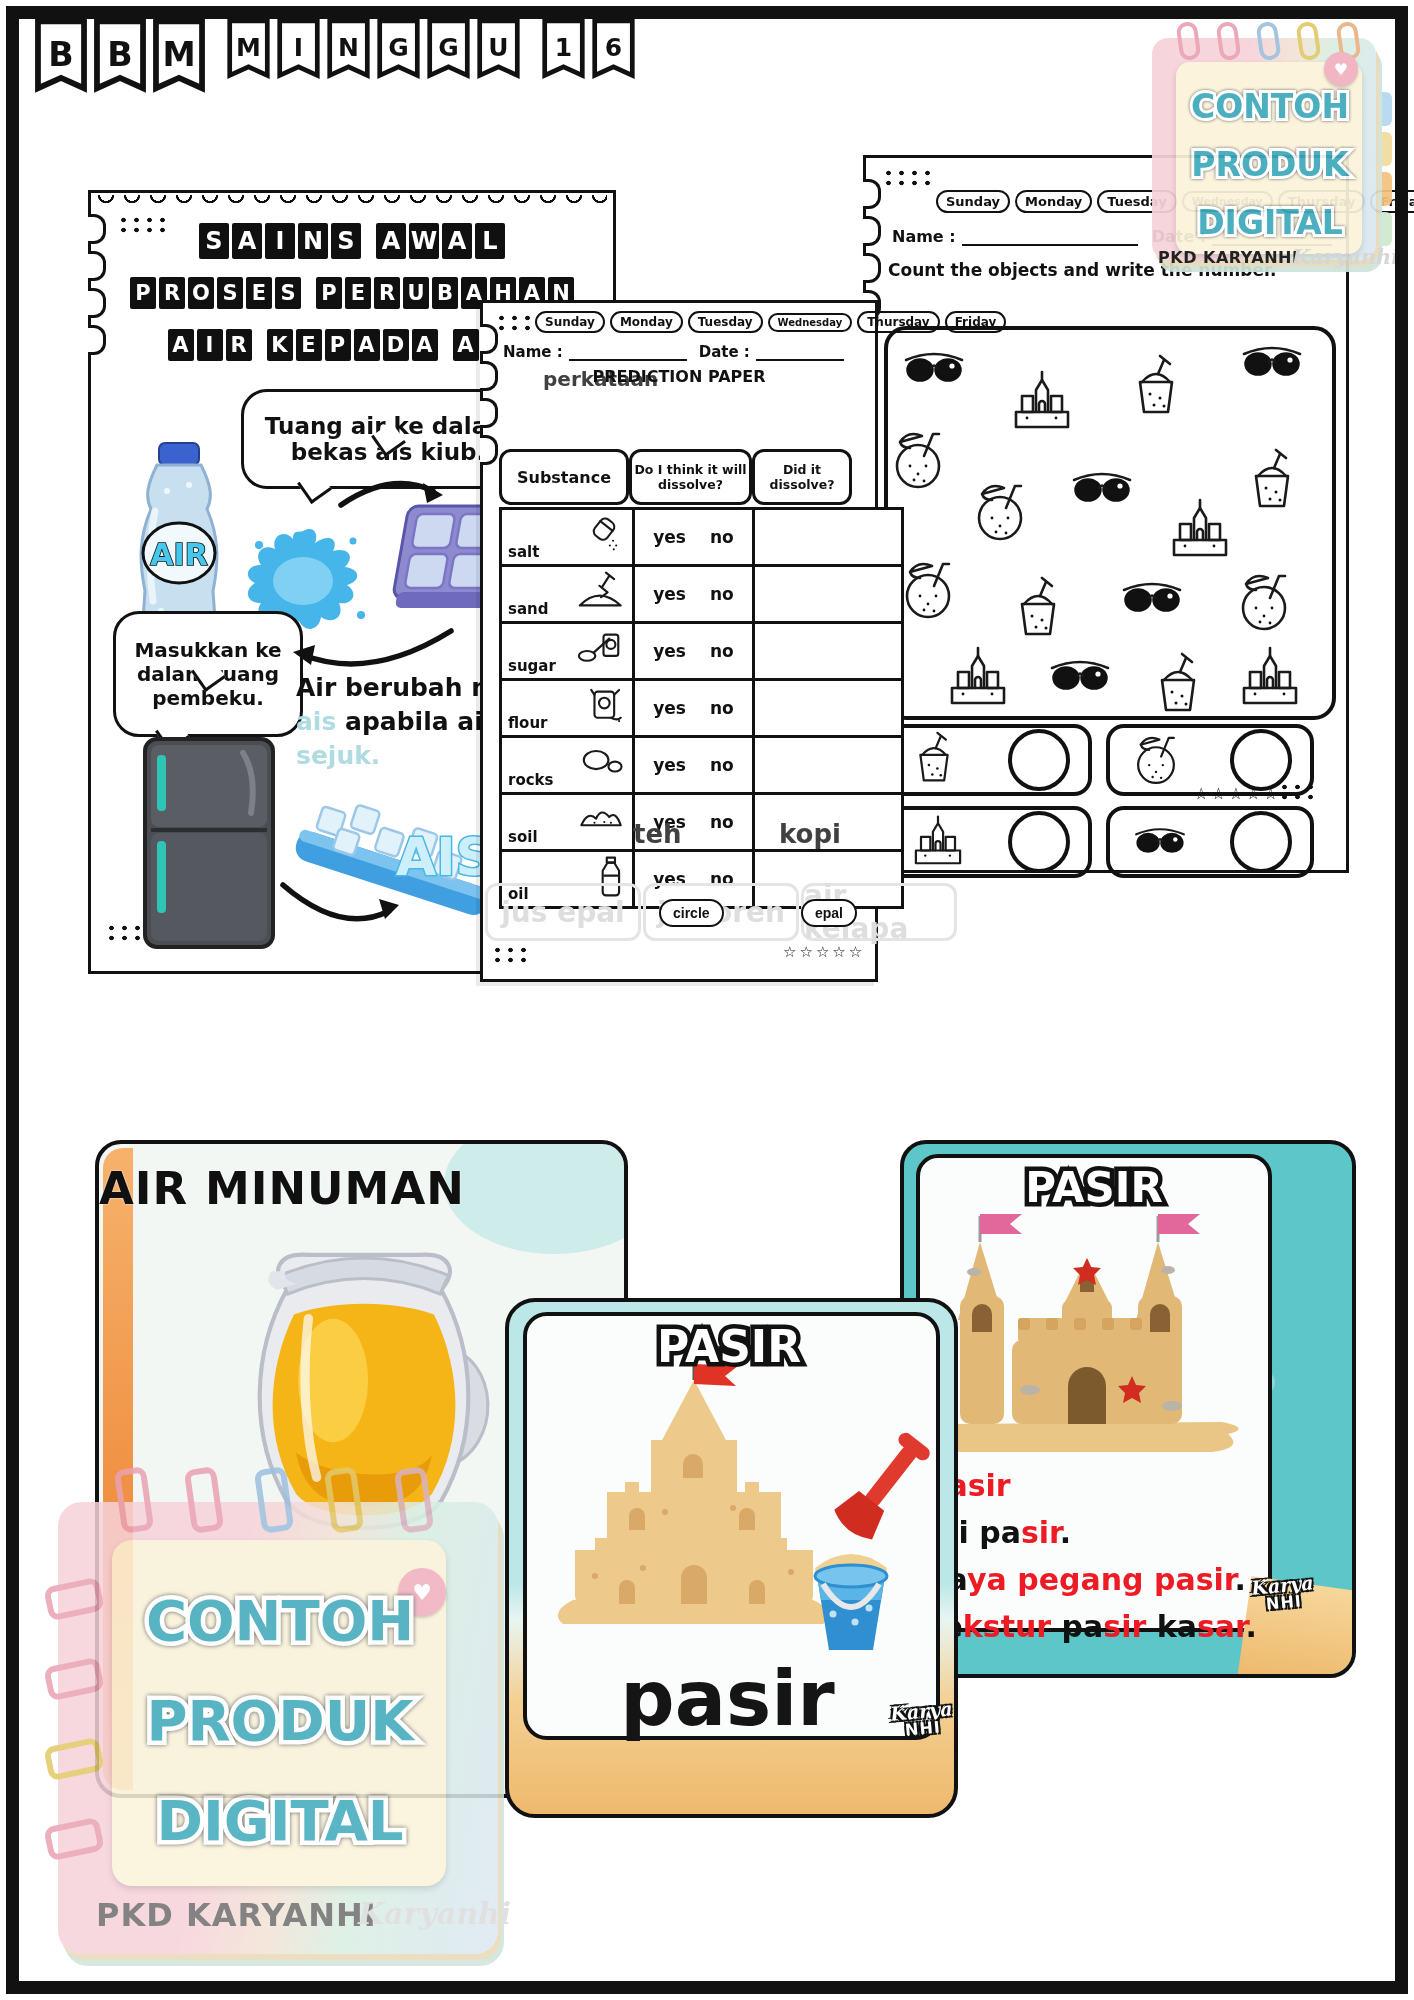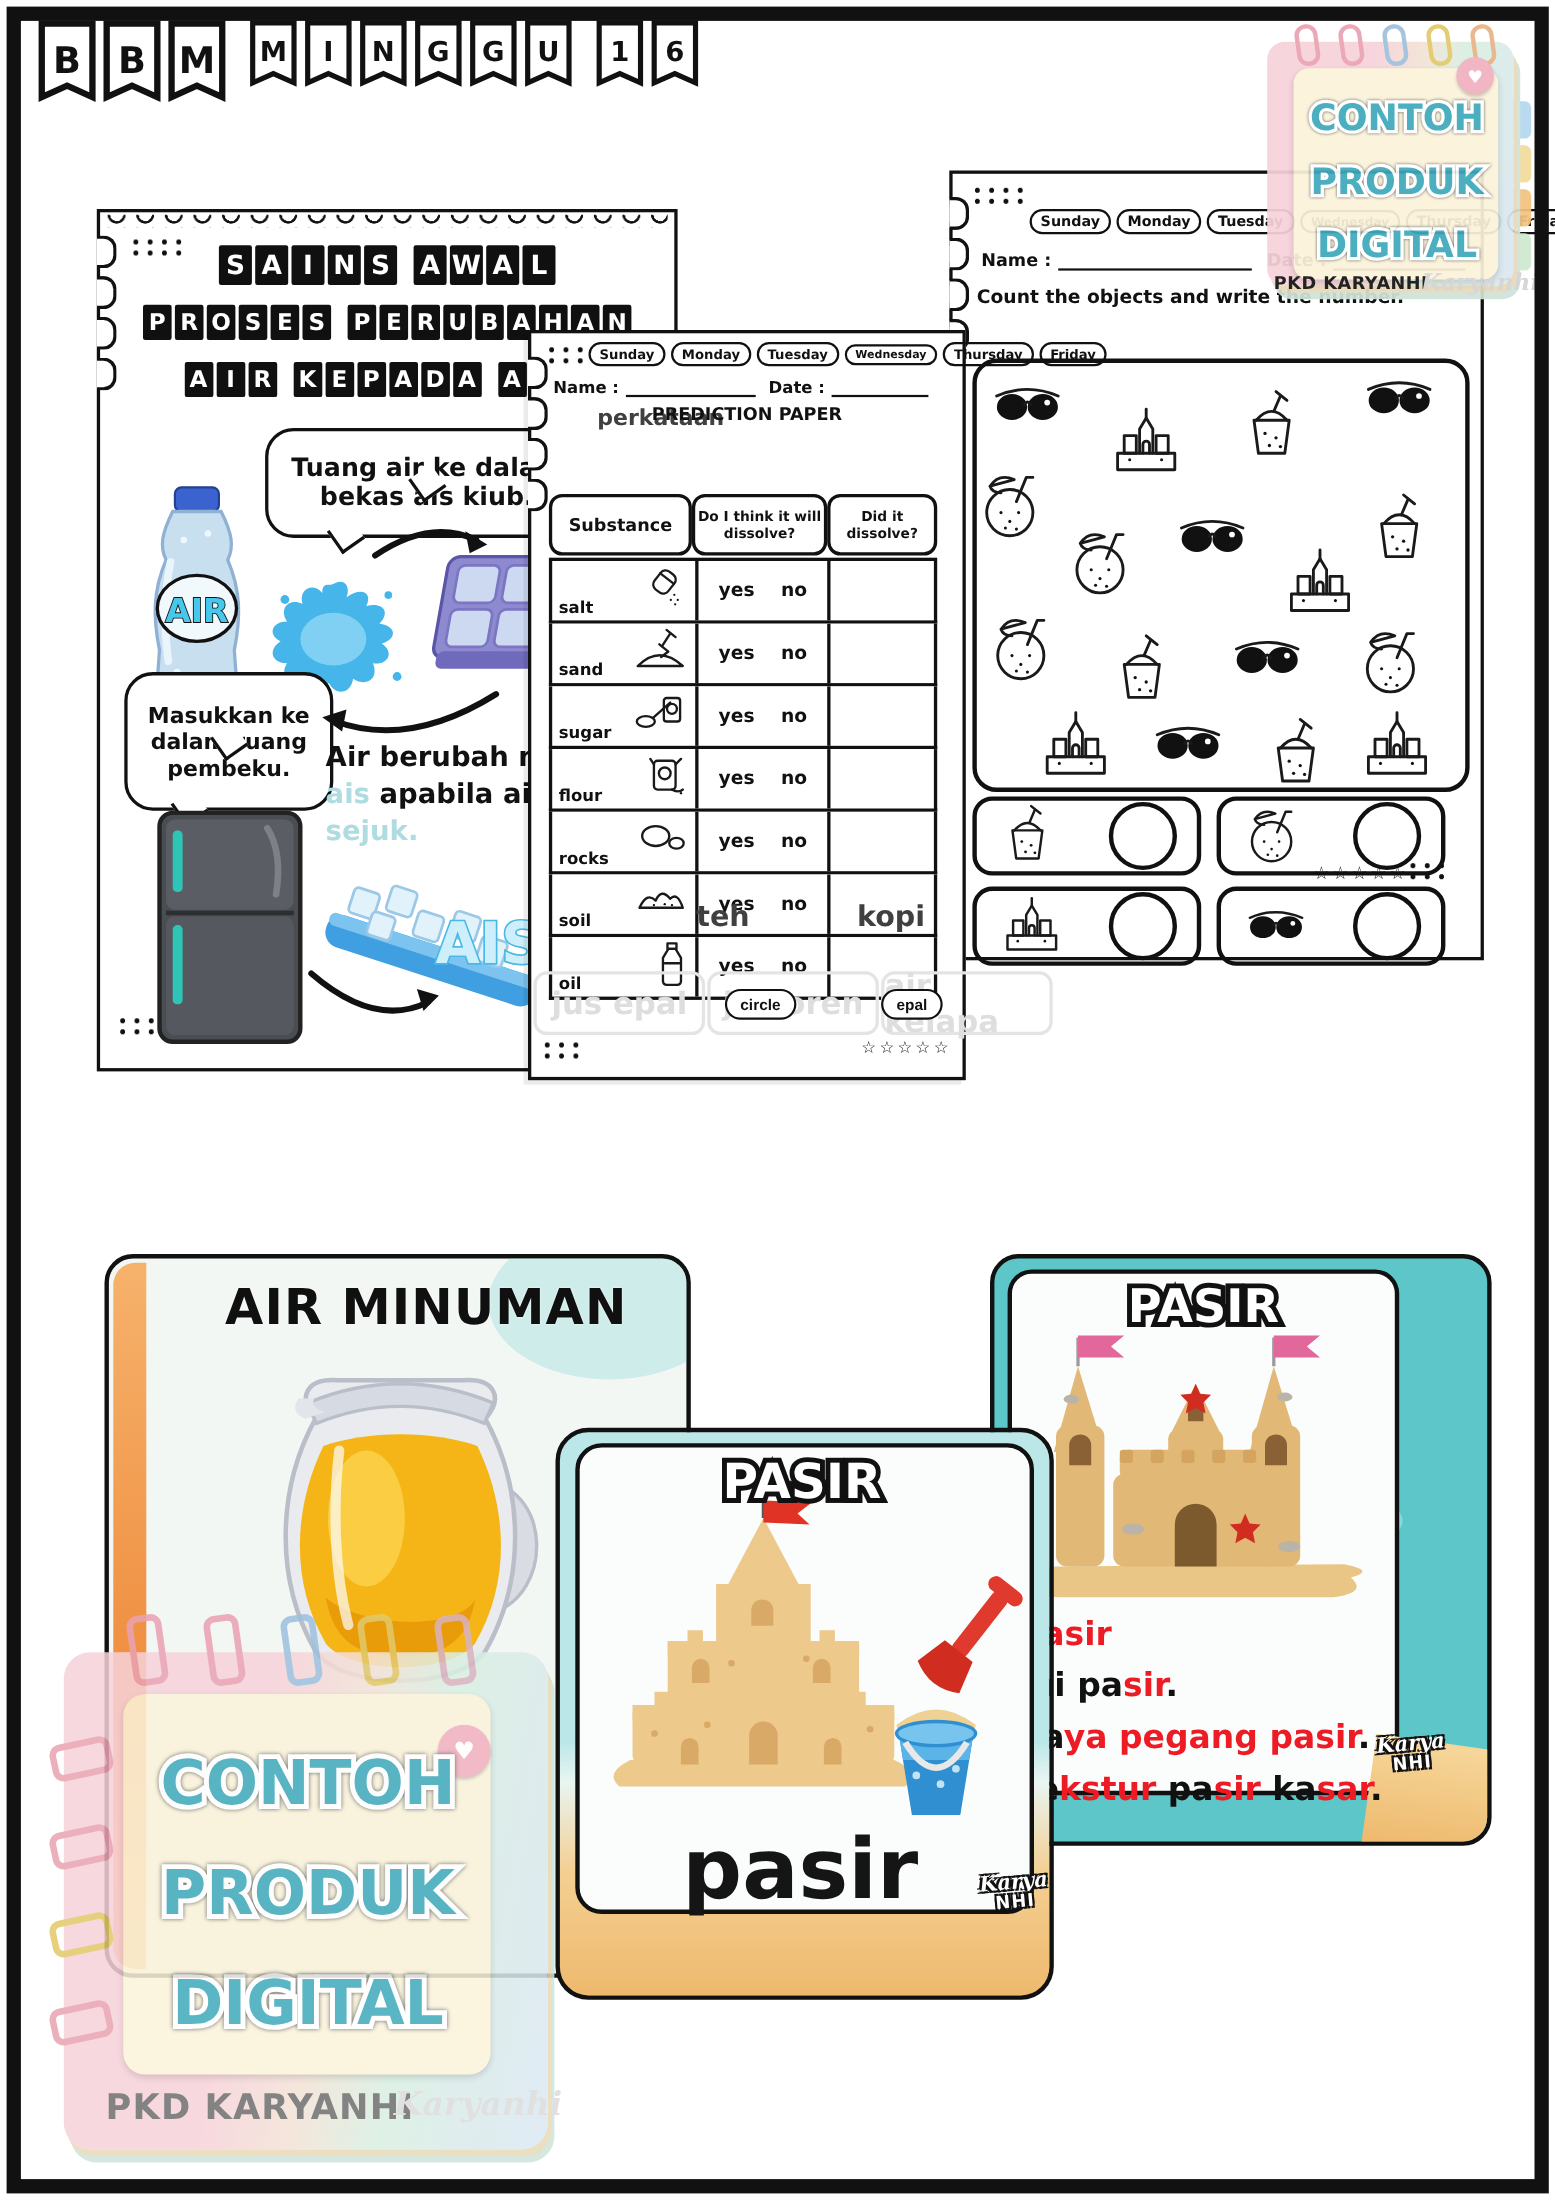--- a/index.html
+++ b/index.html
@@ -41,21 +41,21 @@
      background-size:26px 12px;background-repeat:repeat-x;}
   .titlerow{position:absolute;width:100%;text-align:center;}
 
   
   #pred{left:480px;top:300px;width:392px;height:676px;z-index:28;box-shadow:-4px 4px 0 rgba(0,0,0,0.08);}
   #pred .qbox{position:absolute;left:16px;top:88px;width:353px;height:42px;border:3.5px solid #111;
       border-radius:20px;display:flex;align-items:center;justify-content:center;
       font-weight:900;font-size:21px;color:#111;background:#fff;}
   .pth{border:3px solid #111;border-radius:12px;background:#fff;display:flex;align-items:center;
       justify-content:center;text-align:center;font-weight:800;color:#111;}
-  #ptable{position:absolute;left:16px;top:146px;width:353px;}
+  #ptable{position:absolute;left:16px;top:146px;width:405px;}
   .prow{display:grid;grid-template-columns:130px 120px 103px;border-left:3px solid #111;
         border-right:3px solid #111;border-bottom:3px solid #111;height:54px;background:#fff;}
   .prow > div{position:relative;}
   .prow > div + div{border-left:3px solid #111;}
   .sublabel{position:absolute;left:6px;bottom:3px;font-weight:800;font-size:15px;color:#111;}
   .subicon{position:absolute;right:8px;top:5px;}
   .yesno{display:flex;align-items:center;justify-content:center;gap:24px;
          font-weight:800;font-size:17px;color:#111;height:100%;}
   .wmpill{position:absolute;border:3px solid #e4e4e4;border-radius:12px;color:#dedede;
           font-weight:900;font-size:28px;display:flex;align-items:center;justify-content:center;}
@@ -710,22 +710,22 @@
       <text x="90" y="102" text-anchor="middle" font-size="33" fill="#3fa9bc" stroke="#fff" stroke-width="6" style="filter:drop-shadow(0 0 1.5px #555);">PRODUK</text>
       <text x="90" y="160" text-anchor="middle" font-size="33" fill="#3fa9bc" stroke="#fff" stroke-width="6" style="filter:drop-shadow(0 0 1.5px #555);">DIGITAL</text>
     </svg>
   </div>
   <div class="brandline" style="left:1158px;top:248px;font-size:16px;letter-spacing:.5px;">PKD KARYANHI</div>
   <div class="np-script brandline" style="left:1292px;top:244px;font-size:21px;color:#d6d6d6;">Karyanhi</div>
 
   <div id="card-air" class="card">
     <div class="orange"></div>
     <div class="tealblob"></div>
-    <div style="position:absolute;left:0;top:18px;width:100%;text-align:center;font-weight:900;font-size:45px;
-         color:#101010;letter-spacing:1px;text-shadow:0 0 2px #fff;padding-left:26px;">AIR MINUMAN</div>
+    <div style="position:absolute;left:0;top:18px;width:100%;font-weight:900;font-size:45px;
+         color:#101010;letter-spacing:1px;text-shadow:0 0 2px #fff;">AIR MINUMAN</div>
 
     <svg style="position:absolute;left:110px;top:82px;" width="310" height="345" viewBox="0 0 300 335">
       <path d="M228 118 C282 126 286 216 230 234 L222 212 C256 200 254 142 222 138 Z" fill="#d9dde3" stroke="#b9bec8" stroke-width="3"></path>
       <path d="M75 62 C58 42 68 26 95 28 L205 28 C232 26 242 42 225 62 C258 122 262 202 225 267 C200 302 100 302 75 267 C38 202 42 122 75 62 Z" fill="#e9ebef" stroke="#b9bec8" stroke-width="4"></path>
       <path d="M82 86 C120 72 180 72 218 86 C245 142 247 207 216 260 C195 288 105 288 84 260 C53 207 55 142 82 86 Z" fill="#f5b517"></path>
       <path d="M84 220 C120 248 200 248 216 222 C210 252 196 272 150 272 C104 272 90 250 84 220 Z" fill="#e89c0a"></path>
       <ellipse cx="120" cy="150" rx="34" ry="60" fill="#fbd34d" opacity=".8"></ellipse>
       <path d="M68 48 Q150 14 232 48 L224 66 Q150 36 76 66 Z" fill="#d6dae2" stroke="#b9bec8" stroke-width="3"></path>
       <path d="M60 44 Q52 56 66 62 L84 56 Q70 52 74 44 Z" fill="#e2e5ea"></path>
       <path d="M96 90 C90 140 92 200 104 244" stroke="#fdfdfd" stroke-width="9" fill="none" opacity=".7" stroke-linecap="round"></path>

